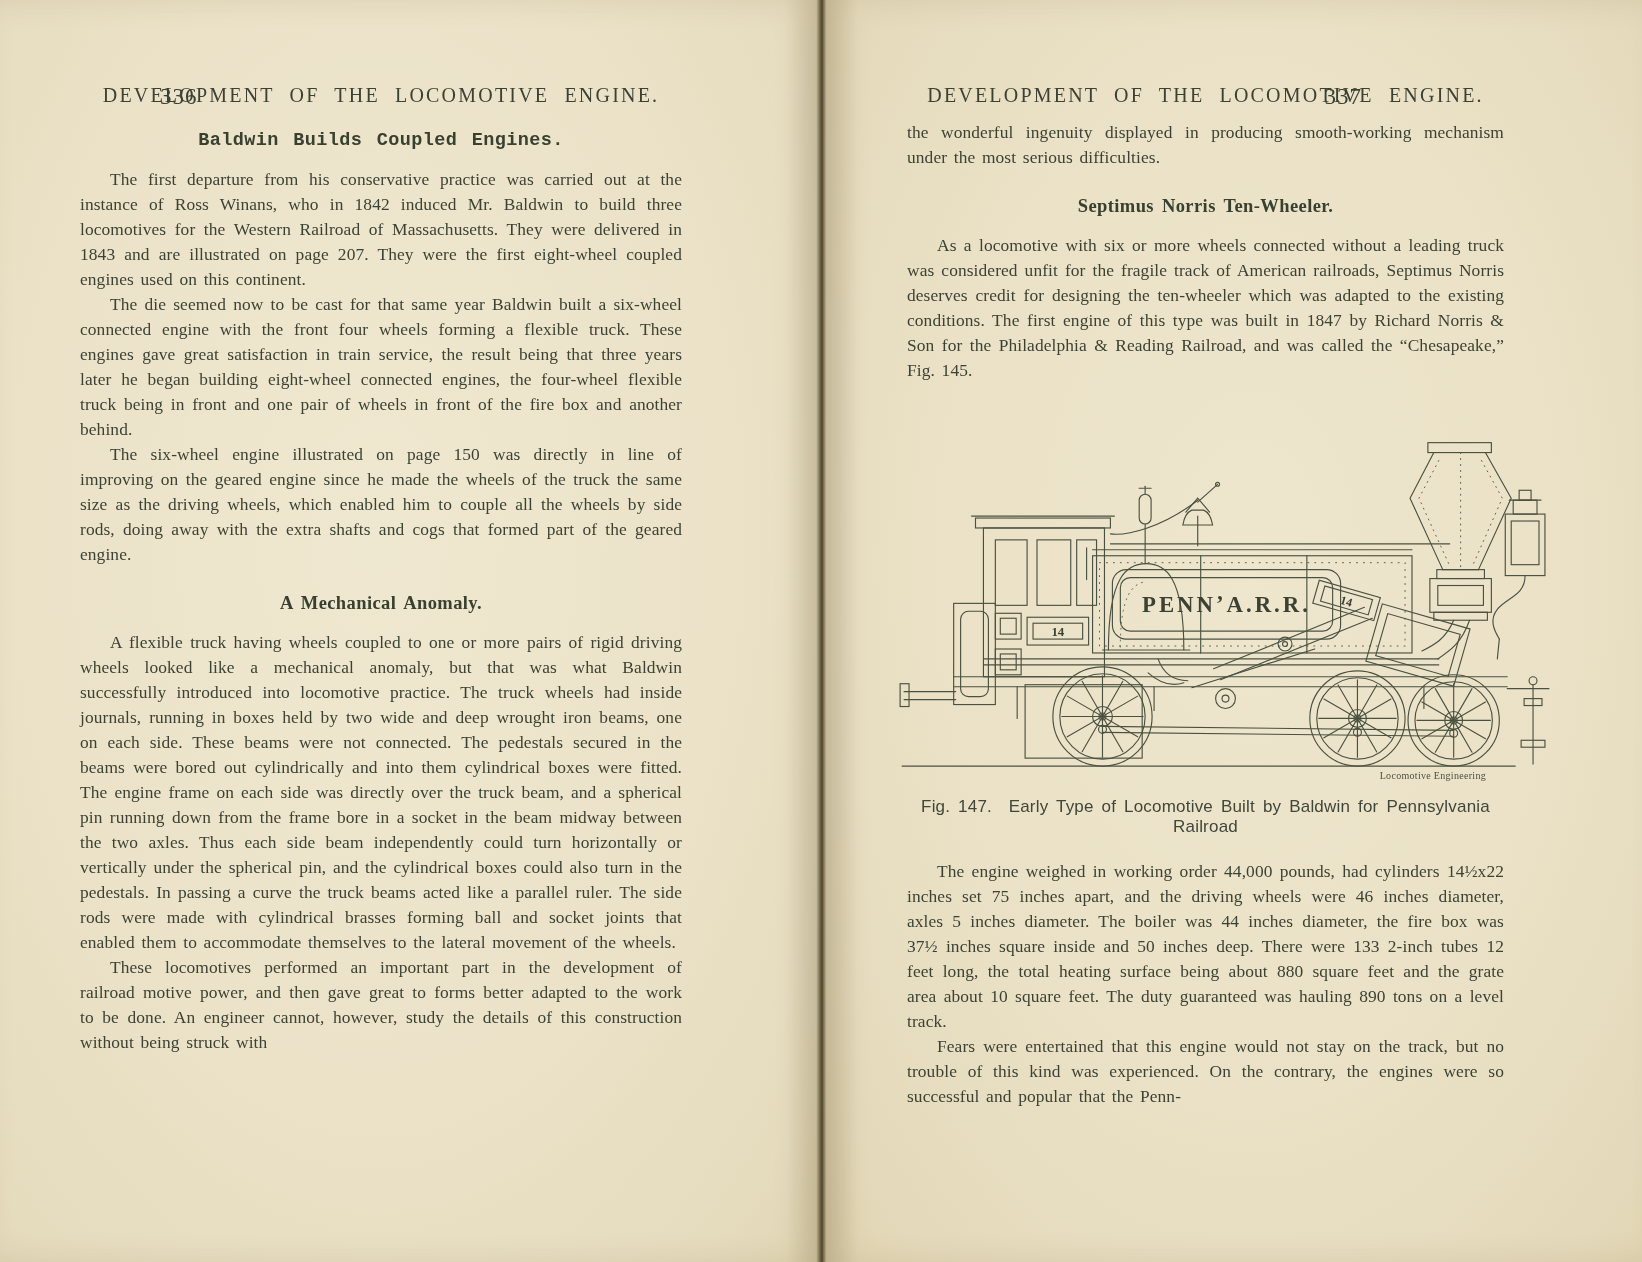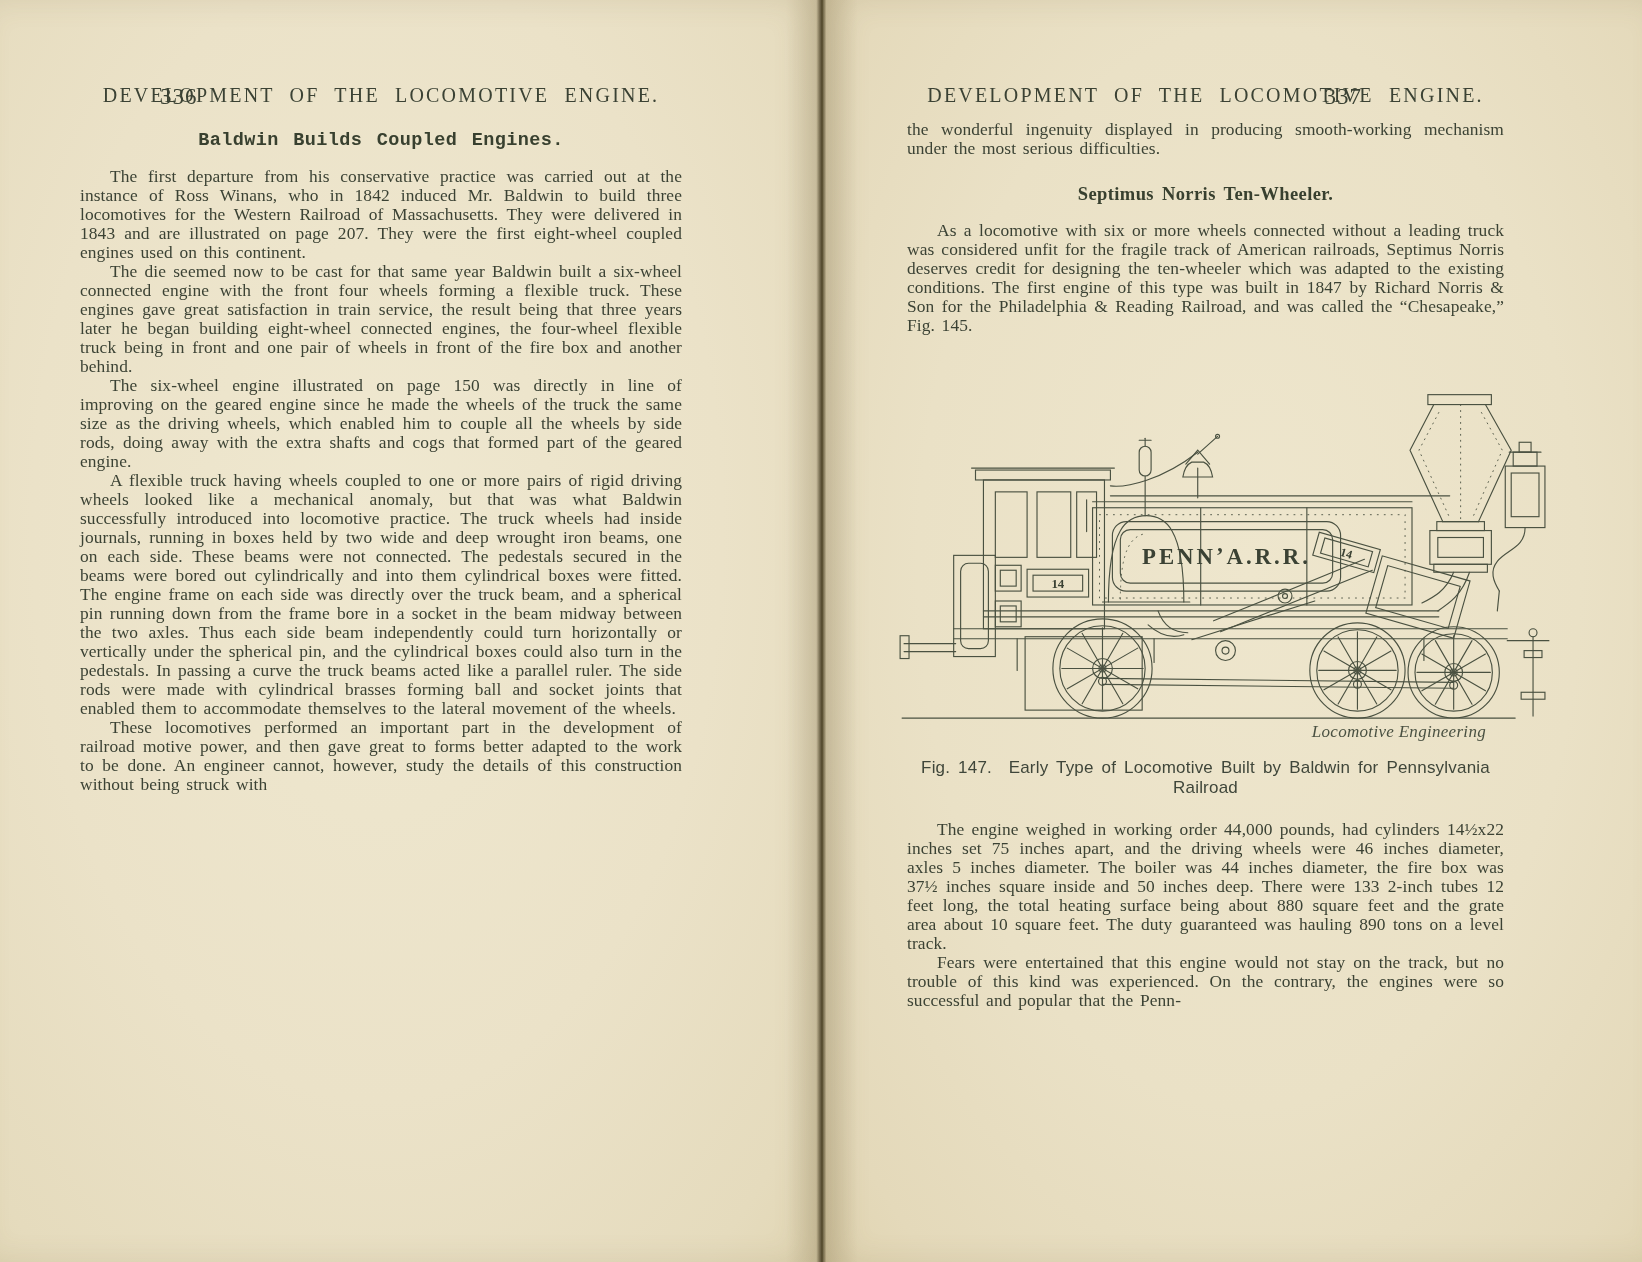--- a/index.html
+++ b/index.html
@@ -38,34 +38,34 @@
   }
   .pagenum{position:absolute;top:0;font-size:23px;letter-spacing:1px;}
   .pagenum-left{left:80px;}
   .pagenum-right{right:142px;}
   .page-left .runhead-row{left:80px;width:602px;}
   .page-right .runhead-row{left:83px;width:597px;}
   .column{position:absolute;top:120px;}
   .page-left .column{left:80px;width:602px;}
   .page-right .column{left:83px;width:597px;}
   .column p{
-    margin:0;font-size:17.4px;line-height:19px;
+    margin:0;font-size:17.4px;line-height:25px;
     text-align:justify;text-indent:30px;
     word-spacing:2.2px;letter-spacing:.1px;
   }
   .column p.noindent{text-indent:0;}
   h2.sect{
     font-size:18.5px;font-weight:bold;text-align:center;
     margin:26px 0 16px;letter-spacing:.4px;word-spacing:3px;color:#38402f;
   }
   h2.sect.first{margin-top:10px;font-family:Liberation Mono, monospace;}
   .figure{margin:16px 0 4px;}
   .figure svg{display:block;margin-left:-9px;}
   .fig-credit{
-    font-style:italic;font-size:17px;color:#4a5142;
+    font-size:10px;color:#4a5142;
     text-align:right;padding-right:18px;margin-top:-4px;
     letter-spacing:.3px;
   }
   .fig-caption{
     font-family:"Liberation Sans","DejaVu Sans",sans-serif;
     font-size:17px;color:#3f463a;text-align:center;
     margin-top:16px;margin-bottom:22px;word-spacing:3px;letter-spacing:.2px;
   }
   .loco line,.loco path,.loco rect,.loco circle{stroke:#4a5141;fill:none;}
   .loco text{stroke:none;fill:#3b4234;}
@@ -76,20 +76,21 @@
 <div class="page page-left">
   <div class="runhead-row">
     <span class="pagenum pagenum-left">336</span>
     <span class="runhead">DEVELOPMENT OF THE LOCOMOTIVE ENGINE.</span>
   </div>
   <div class="column">
     <h2 class="sect first">Baldwin Builds Coupled Engines.</h2>
     <p>The first departure from his conservative practice was carried out at the instance of Ross Winans, who in 1842 induced Mr. Baldwin to build three locomotives for the Western Railroad of Massachusetts. They were delivered in 1843 and are illustrated on page 207. They were the first eight-wheel coupled engines used on this continent.</p>
     <p>The die seemed now to be cast for that same year Baldwin built a six-wheel connected engine with the front four wheels forming a flexible truck. These engines gave great satisfaction in train service, the result being that three years later he began building eight-wheel connected engines, the four-wheel flexible truck being in front and one pair of wheels in front of the fire box and another behind.</p>
     <p>The six-wheel engine illustrated on page 150 was directly in line of improving on the geared engine since he made the wheels of the truck the same size as the driving wheels, which enabled him to couple all the wheels by side rods, doing away with the extra shafts and cogs that formed part of the geared engine.</p>
+    <h2 class="sect">A Mechanical Anomaly.</h2>
     <p>A flexible truck having wheels coupled to one or more pairs of rigid driving wheels looked like a mechanical anomaly, but that was what Baldwin successfully introduced into locomotive practice. The truck wheels had inside journals, running in boxes held by two wide and deep wrought iron beams, one on each side. These beams were not connected. The pedestals secured in the beams were bored out cylindrically and into them cylindrical boxes were fitted. The engine frame on each side was directly over the truck beam, and a spherical pin running down from the frame bore in a socket in the beam midway between the two axles. Thus each side beam independently could turn horizontally or vertically under the spherical pin, and the cylindrical boxes could also turn in the pedestals. In passing a curve the truck beams acted like a parallel ruler. The side rods were made with cylindrical brasses forming ball and socket joints that enabled them to accommodate themselves to the lateral movement of the wheels.</p>
     <p>These locomotives performed an important part in the development of railroad motive power, and then gave great to forms better adapted to the work to be done. An engineer cannot, however, study the details of this construction without being struck with</p>
   </div>
 </div>
 
 <div class="page page-right">
   <div class="runhead-row">
     <span class="runhead">DEVELOPMENT OF THE LOCOMOTIVE ENGINE.</span>
     <span class="pagenum pagenum-right">337</span>
   </div>

